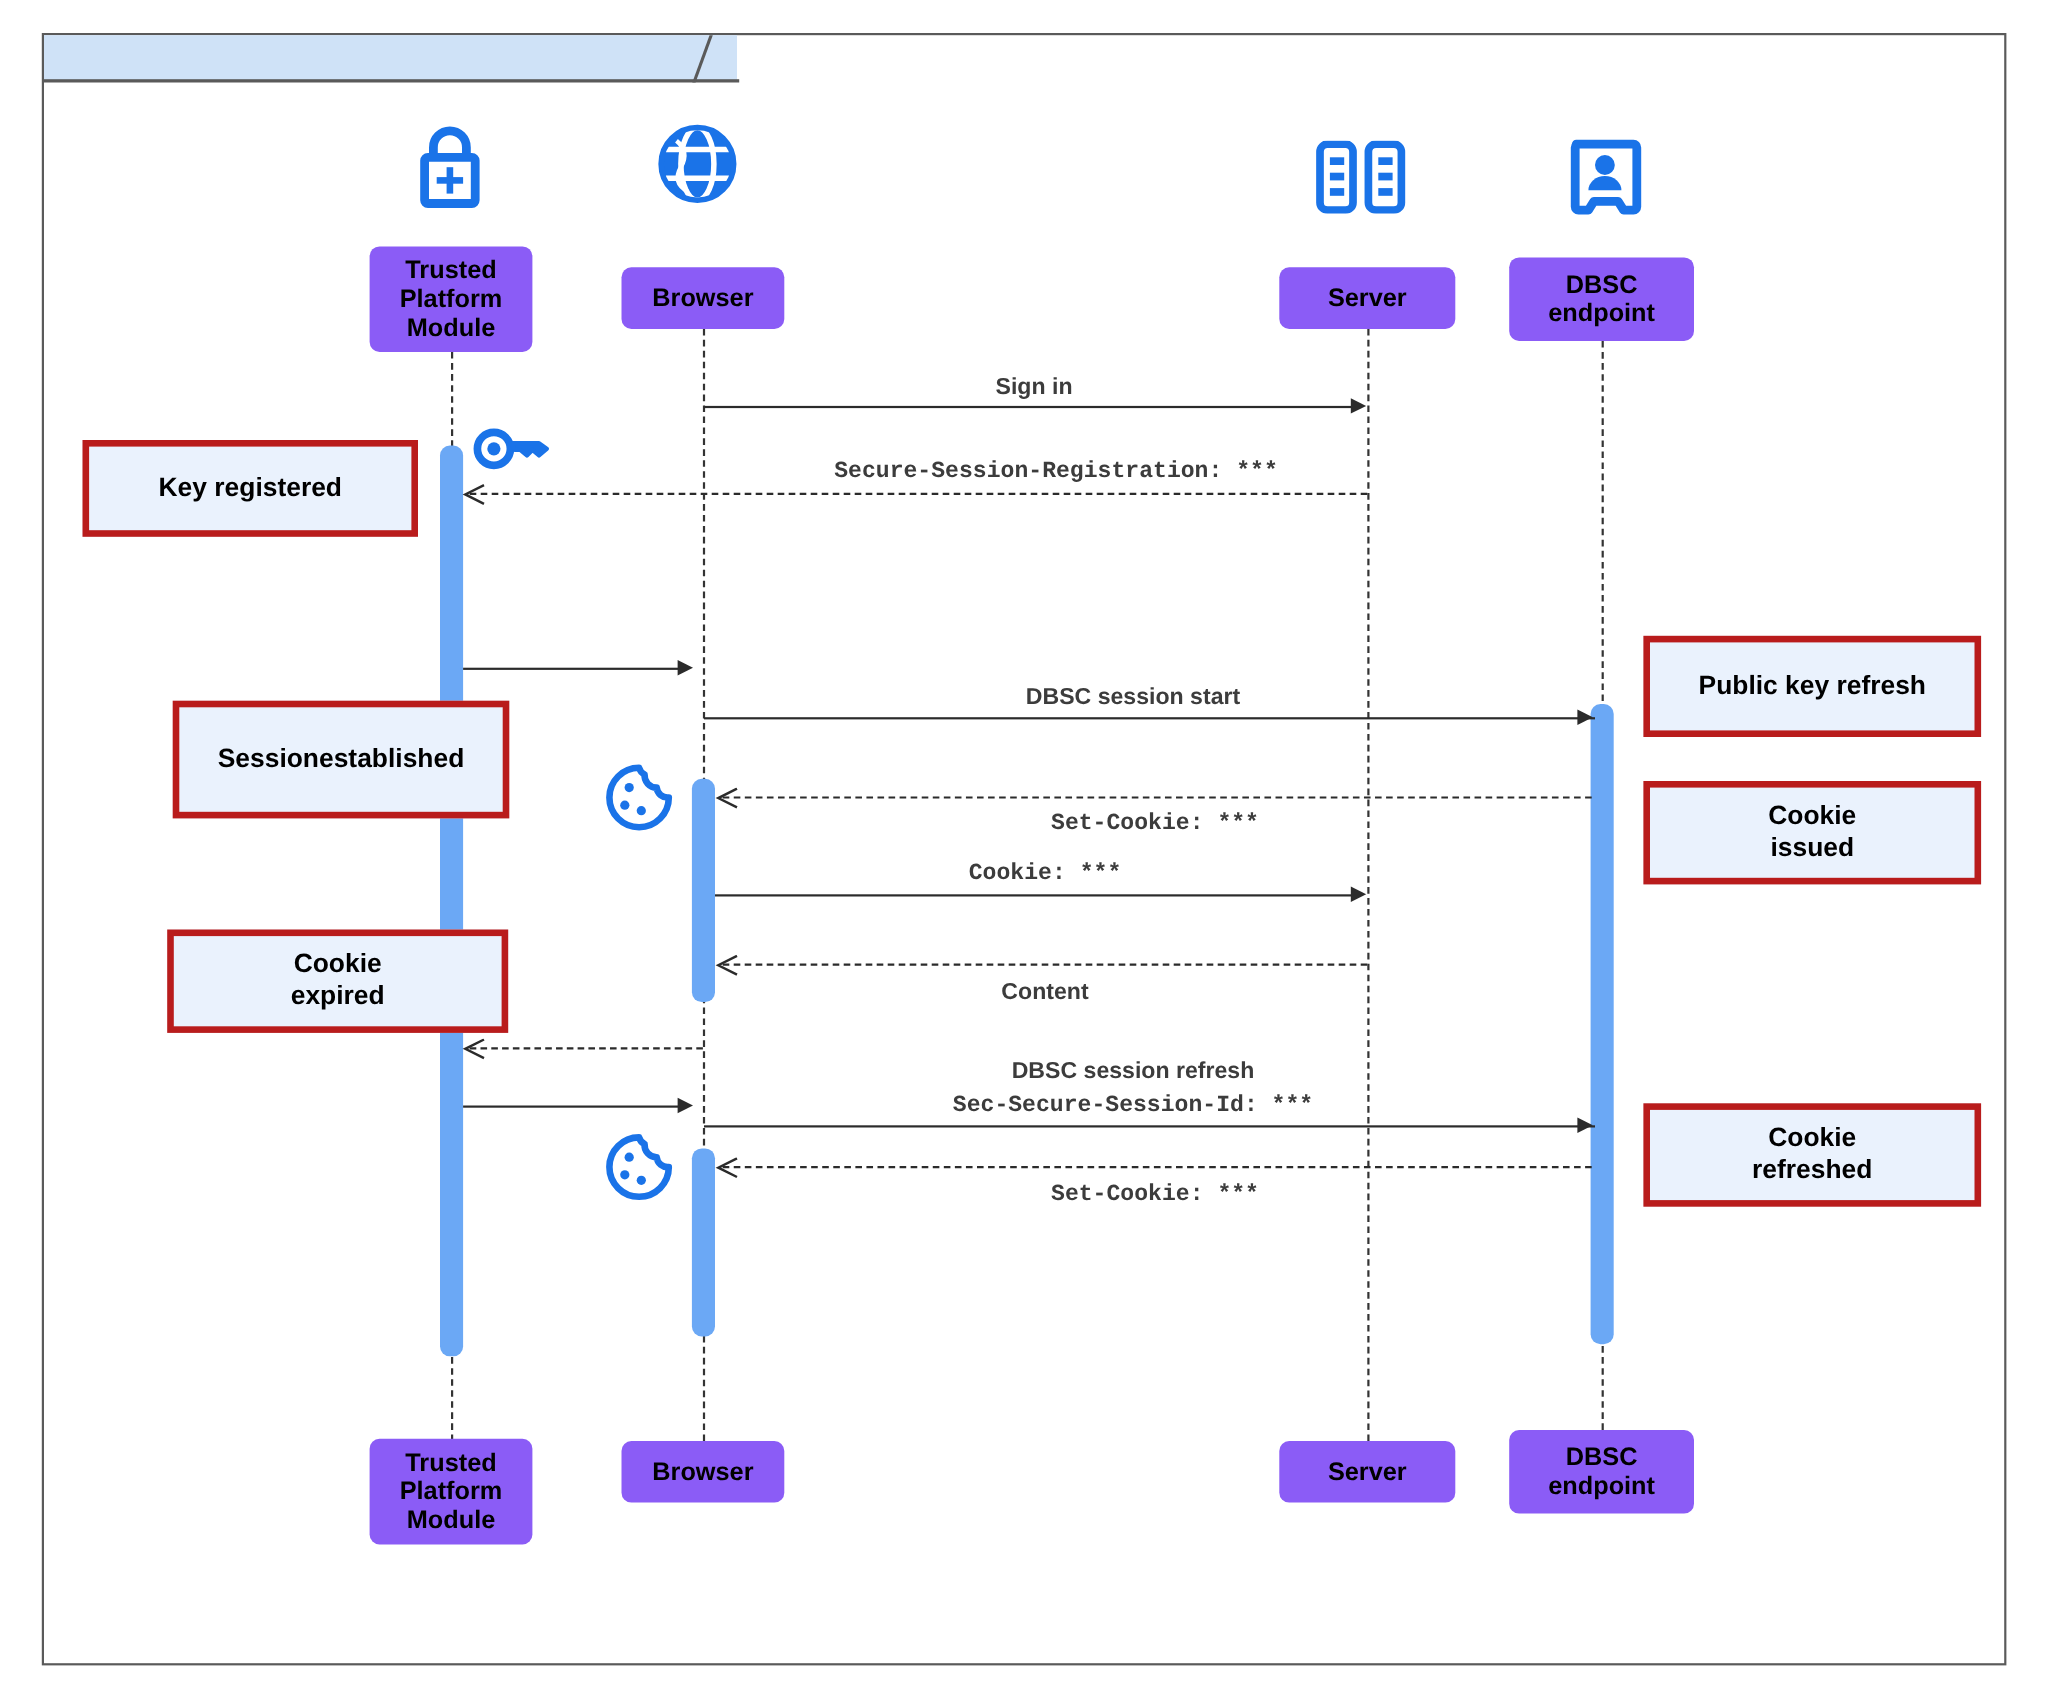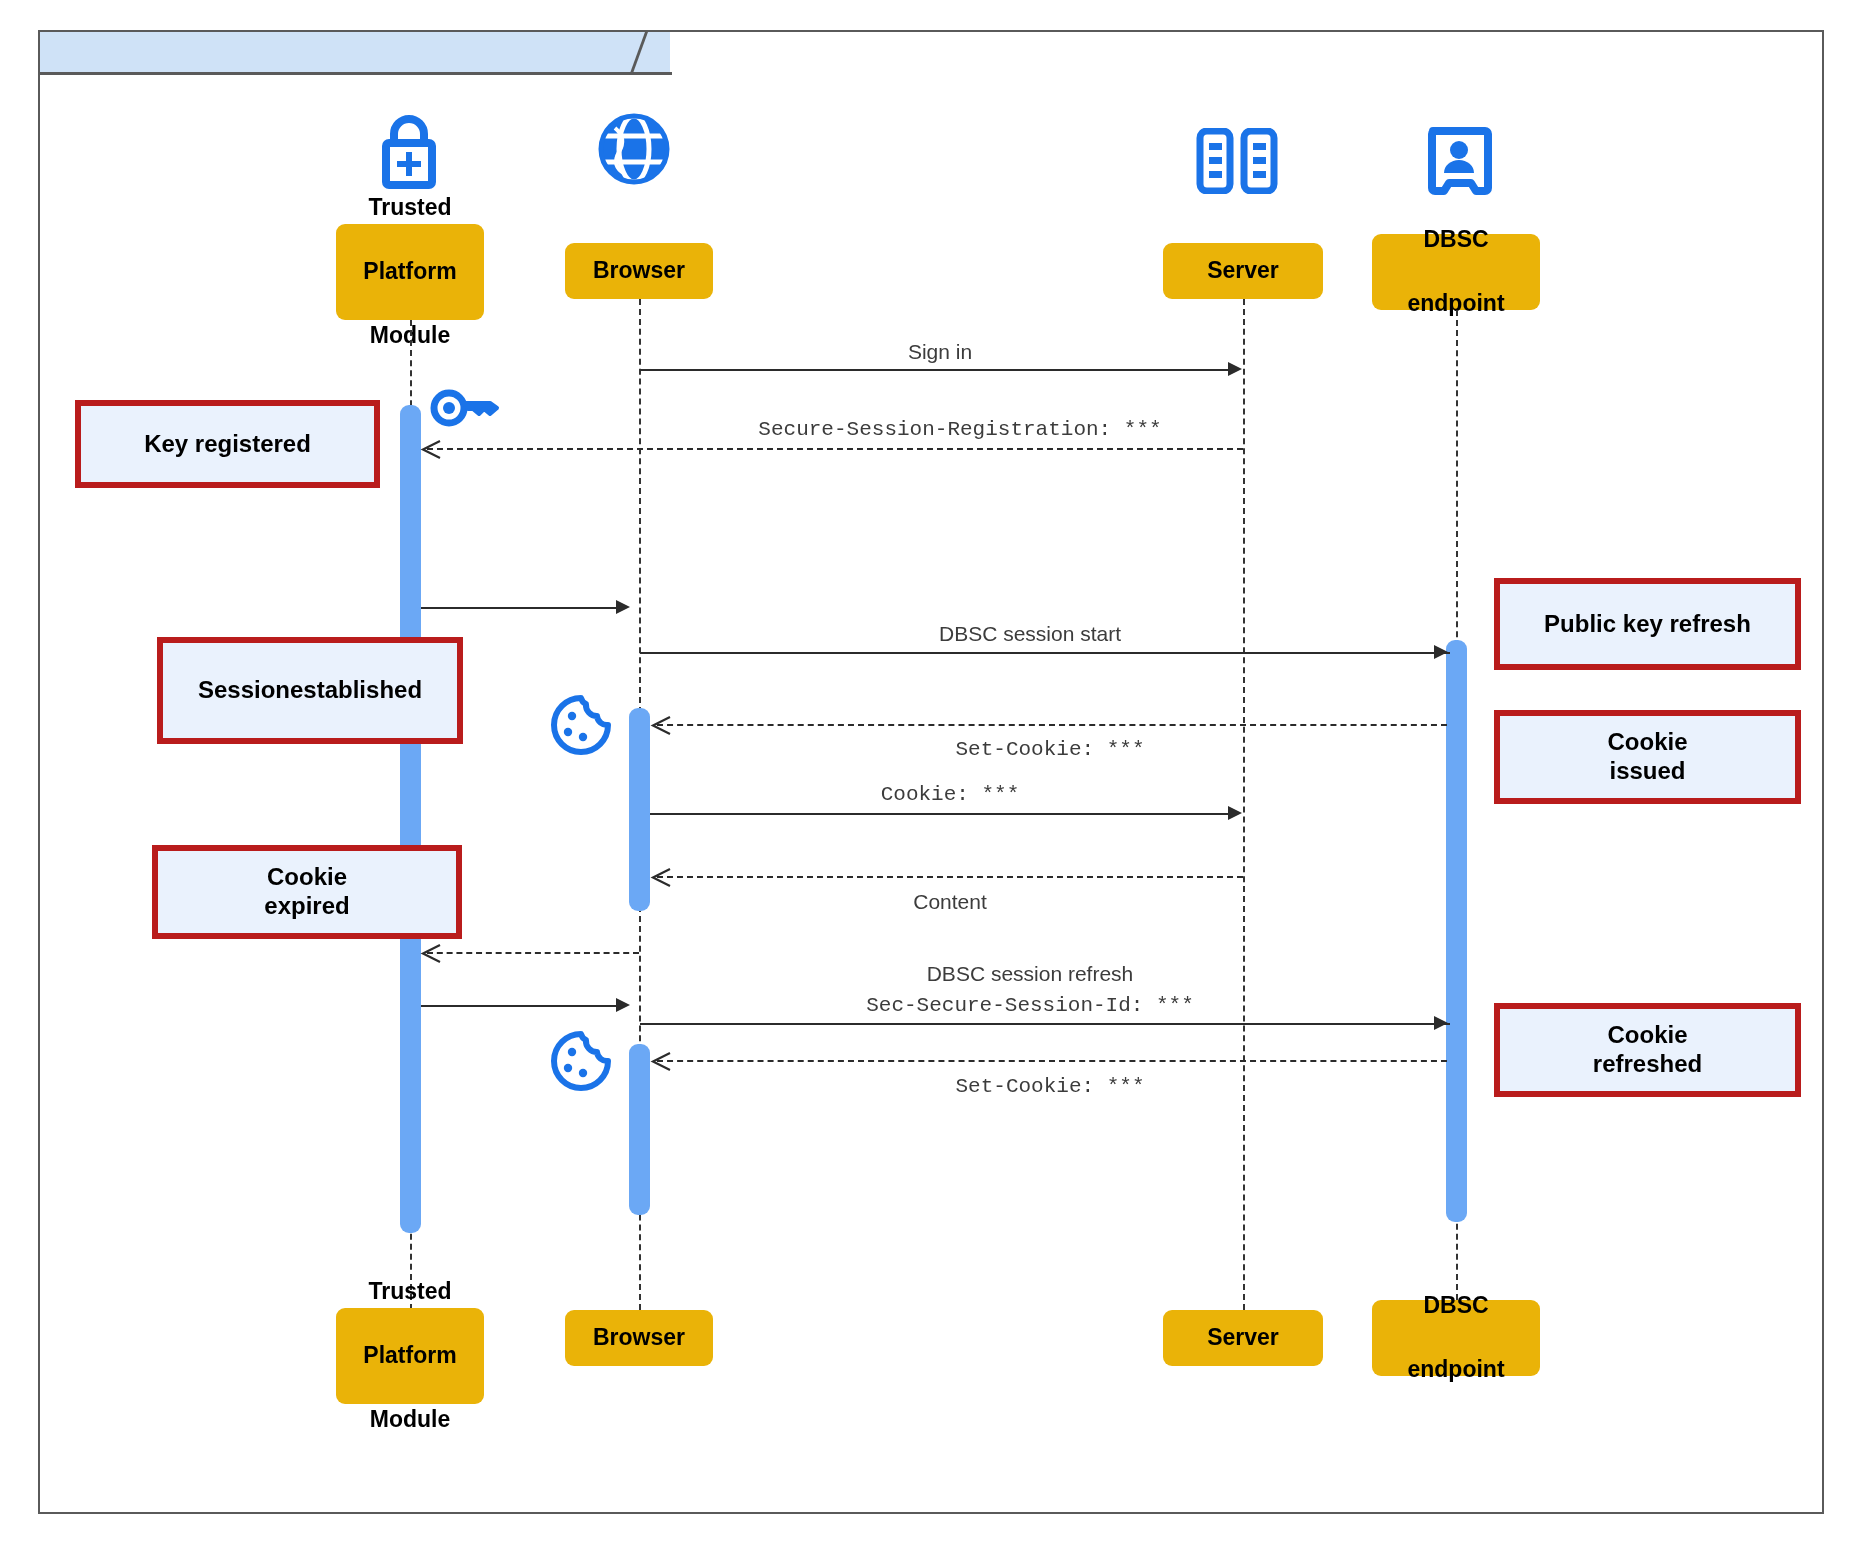--- a/index.html
+++ b/index.html
@@ -4,23 +4,23 @@
 <style>
   html,body{margin:0;padding:0;background:#ffffff;}
   body{font-family:"Liberation Sans", sans-serif;}
   #stage{position:relative;width:1859px;height:1546px;background:#ffffff;overflow:hidden;}
 
   
   .frame{position:absolute;border:2px solid #5a5a5a;background:transparent;}
   .frame-title{position:absolute;font-weight:bold;color:#000;white-space:nowrap;}
 
   
-  .participant{position:absolute;background:#eab308;border-radius:9px;
+  .participant{position:absolute;background:#8b5cf6;border-radius:9px;
     display:flex;align-items:center;justify-content:center;text-align:center;
-    font-weight:bold;color:#000;line-height:1.12;box-sizing:border-box;gap:38px;}
+    font-weight:bold;color:#000;line-height:1.12;box-sizing:border-box;}
   .p-icon{position:absolute;}
 
   
   .lifeline{position:absolute;width:0;border-left:2px dashed #333;}
 
   
   .activation{position:absolute;background:#6ba8f5;border-radius:9px;}
 
   
   .note{position:absolute;background:#eaf2fd;border:6px solid #b91c1c;
@@ -29,21 +29,21 @@
 
   
   .msg-line{position:absolute;height:0;}
   .msg-solid{border-top:2px solid #2b2b2b;}
   .msg-dashed{border-top:2px dashed #2b2b2b;}
   .arrow-solid{position:absolute;width:0;height:0;
     border-top:7px solid transparent;border-bottom:7px solid transparent;}
   .arrow-solid.right{border-left:14px solid #2b2b2b;}
   .arrow-open{position:absolute;width:15px;height:15px;}
   .arrow-open svg{display:block;}
-  .msg-label{position:absolute;color:#3c3c3c;white-space:nowrap;text-align:center;}
+  .msg-label{position:absolute;color:#3c3c3c;white-space:nowrap;text-align:center;font-weight:bold;}
   .msg-label.sans{font-family:"Liberation Sans", sans-serif;font-size:21px;}
   .msg-label.mono{font-family:"Liberation Mono", monospace;font-size:21px;letter-spacing:0px;}
 
   
   .inline-icon{position:absolute;}
 </style>
 </head>
 <body>
 
 <div id="stage">

